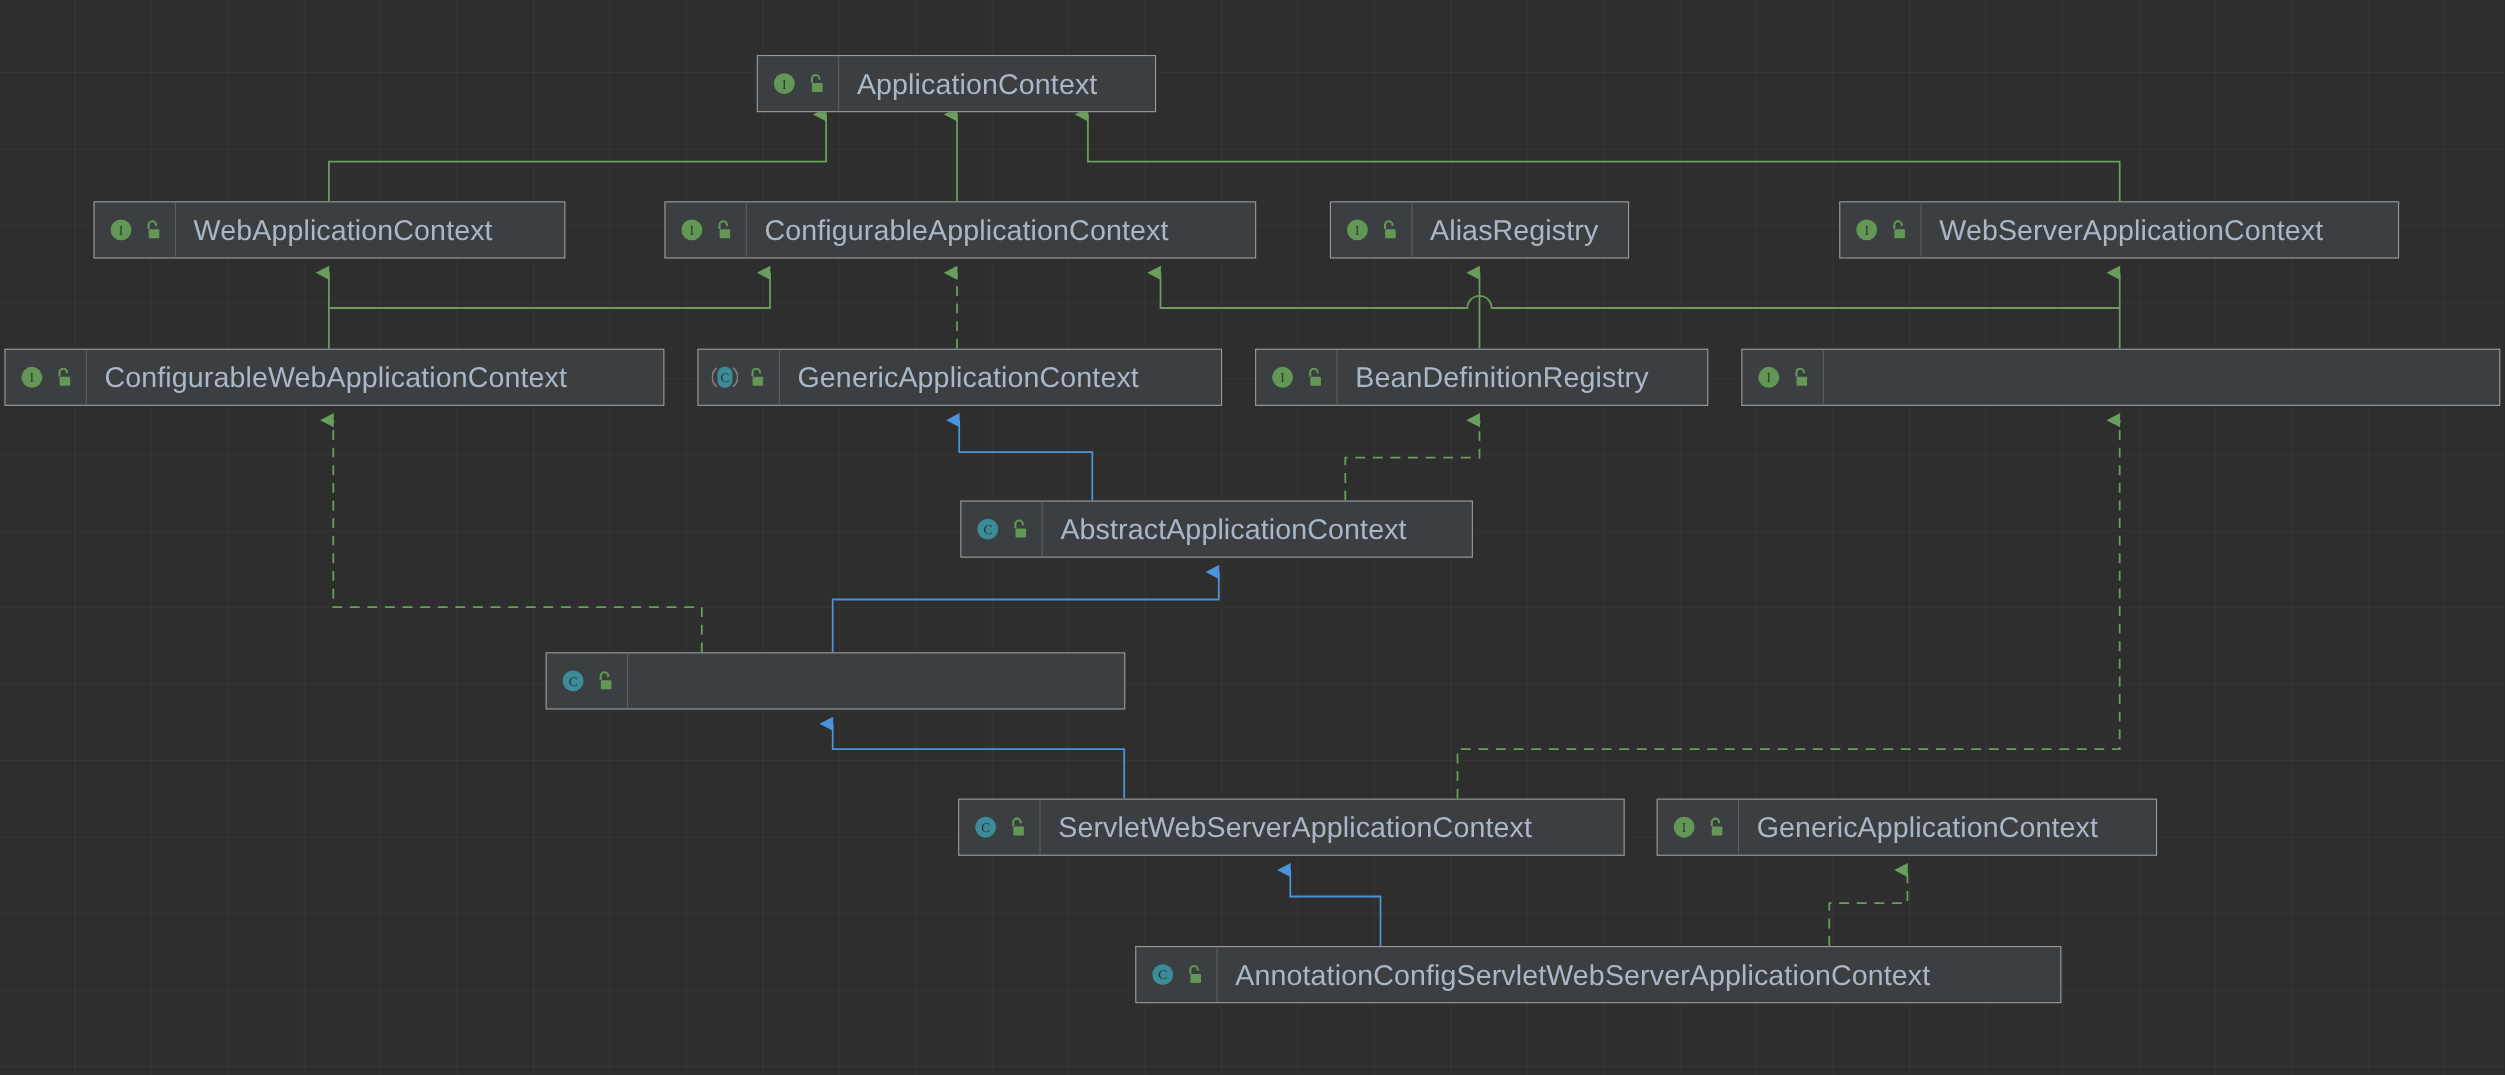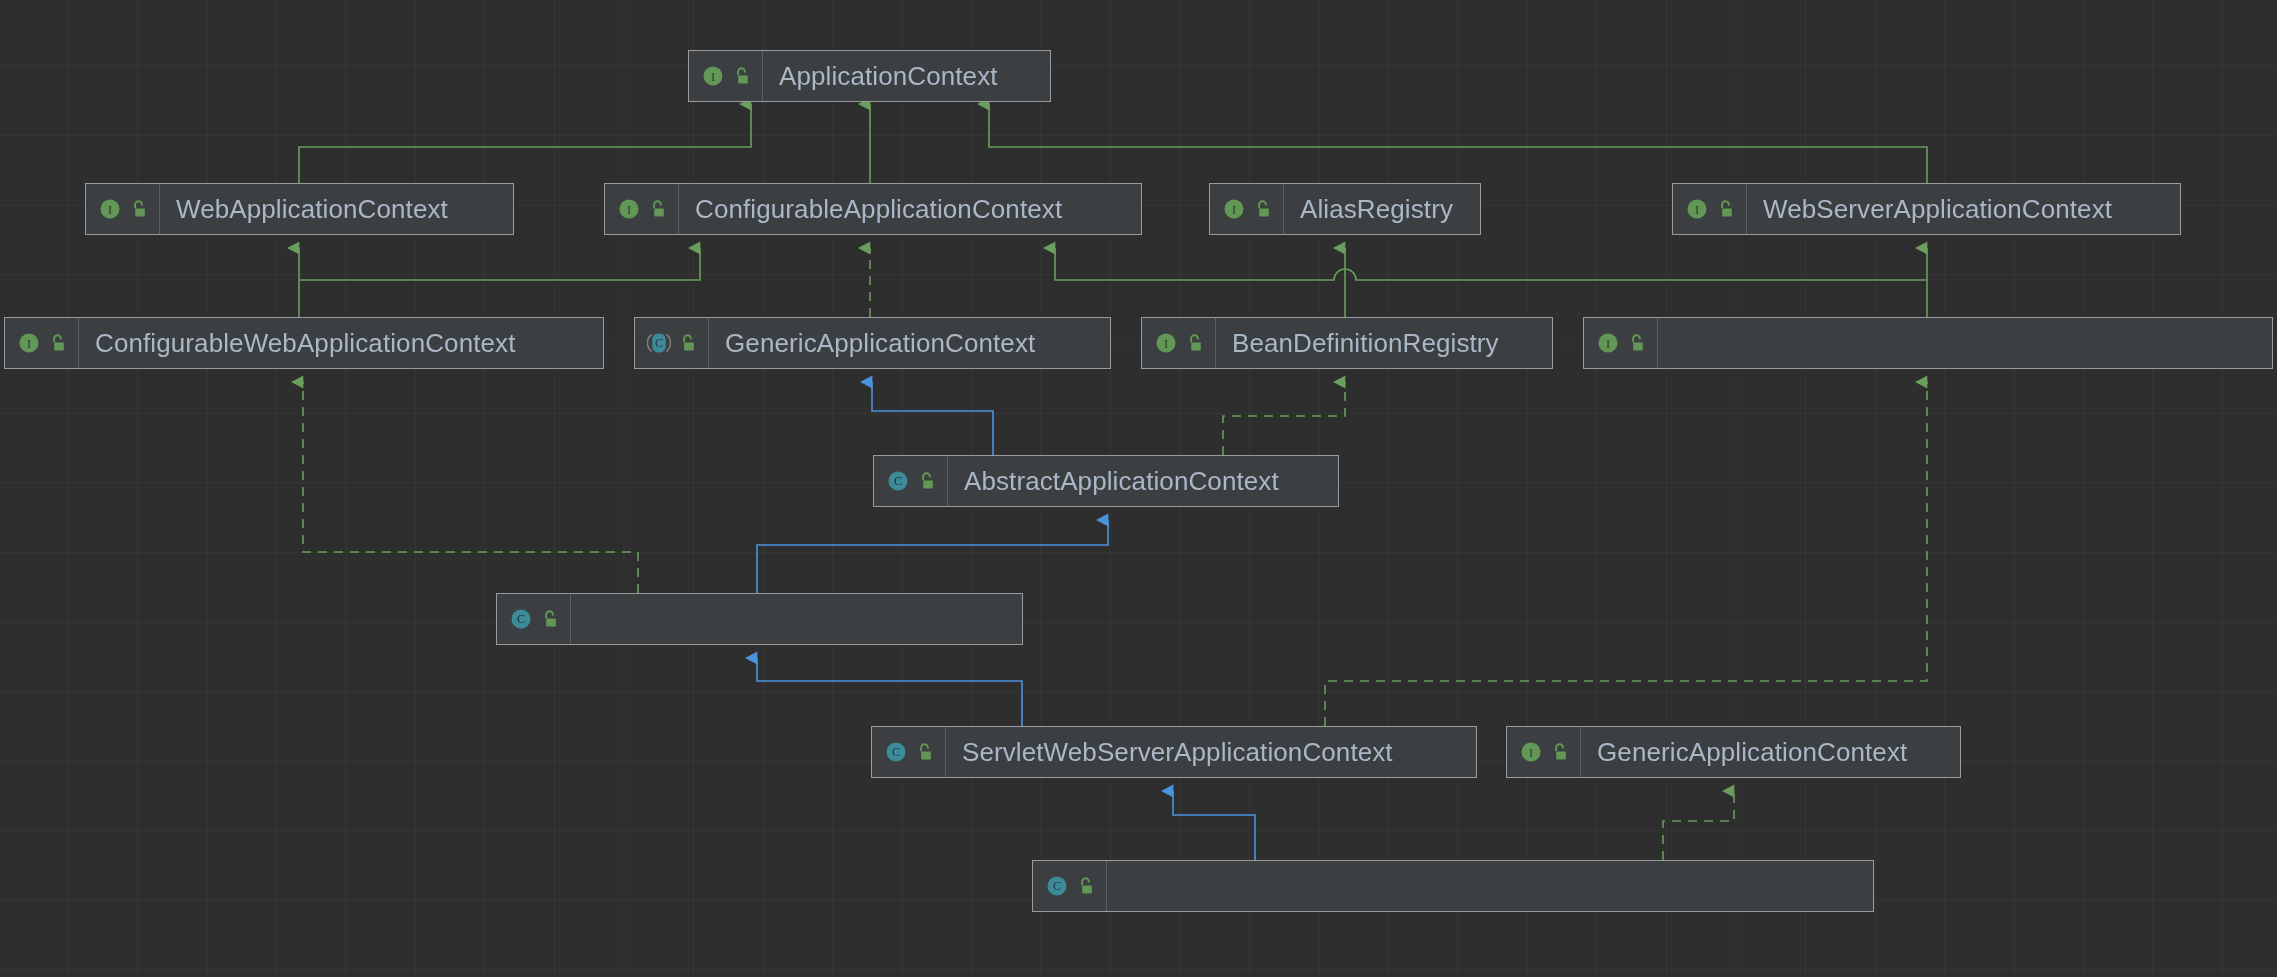--- a/index.html
+++ b/index.html
@@ -294,15 +294,16 @@
         <div class="node-gutter">
           <svg viewBox="0 0 24 24" class="icon-type">
             <circle cx="12" cy="12" r="9.5" fill="#3d8a98"></circle>
             <text x="12" y="16.4" text-anchor="middle" font-family="&quot;Liberation Serif&quot;, serif" font-size="12" fill="#1d2e33">C</text>
           </svg>
           <svg viewBox="0 0 19 20" class="icon-lock">
             <path d="M6.1 9.2 V 5.6 A 3.4 3.4 0 0 1 12.9 5.6 V 6.4" stroke="#629755" stroke-width="1.9" fill="none"></path>
             <rect x="6.2" y="9.4" width="9.6" height="8.2" rx="0.8" fill="#629755"></rect>
           </svg>
         </div>
+        <div class="node-label">AnnotationConfigServletWebServerApplicationContext</div>
       </div>
     </div>
 </div>
 
 </body></html>

